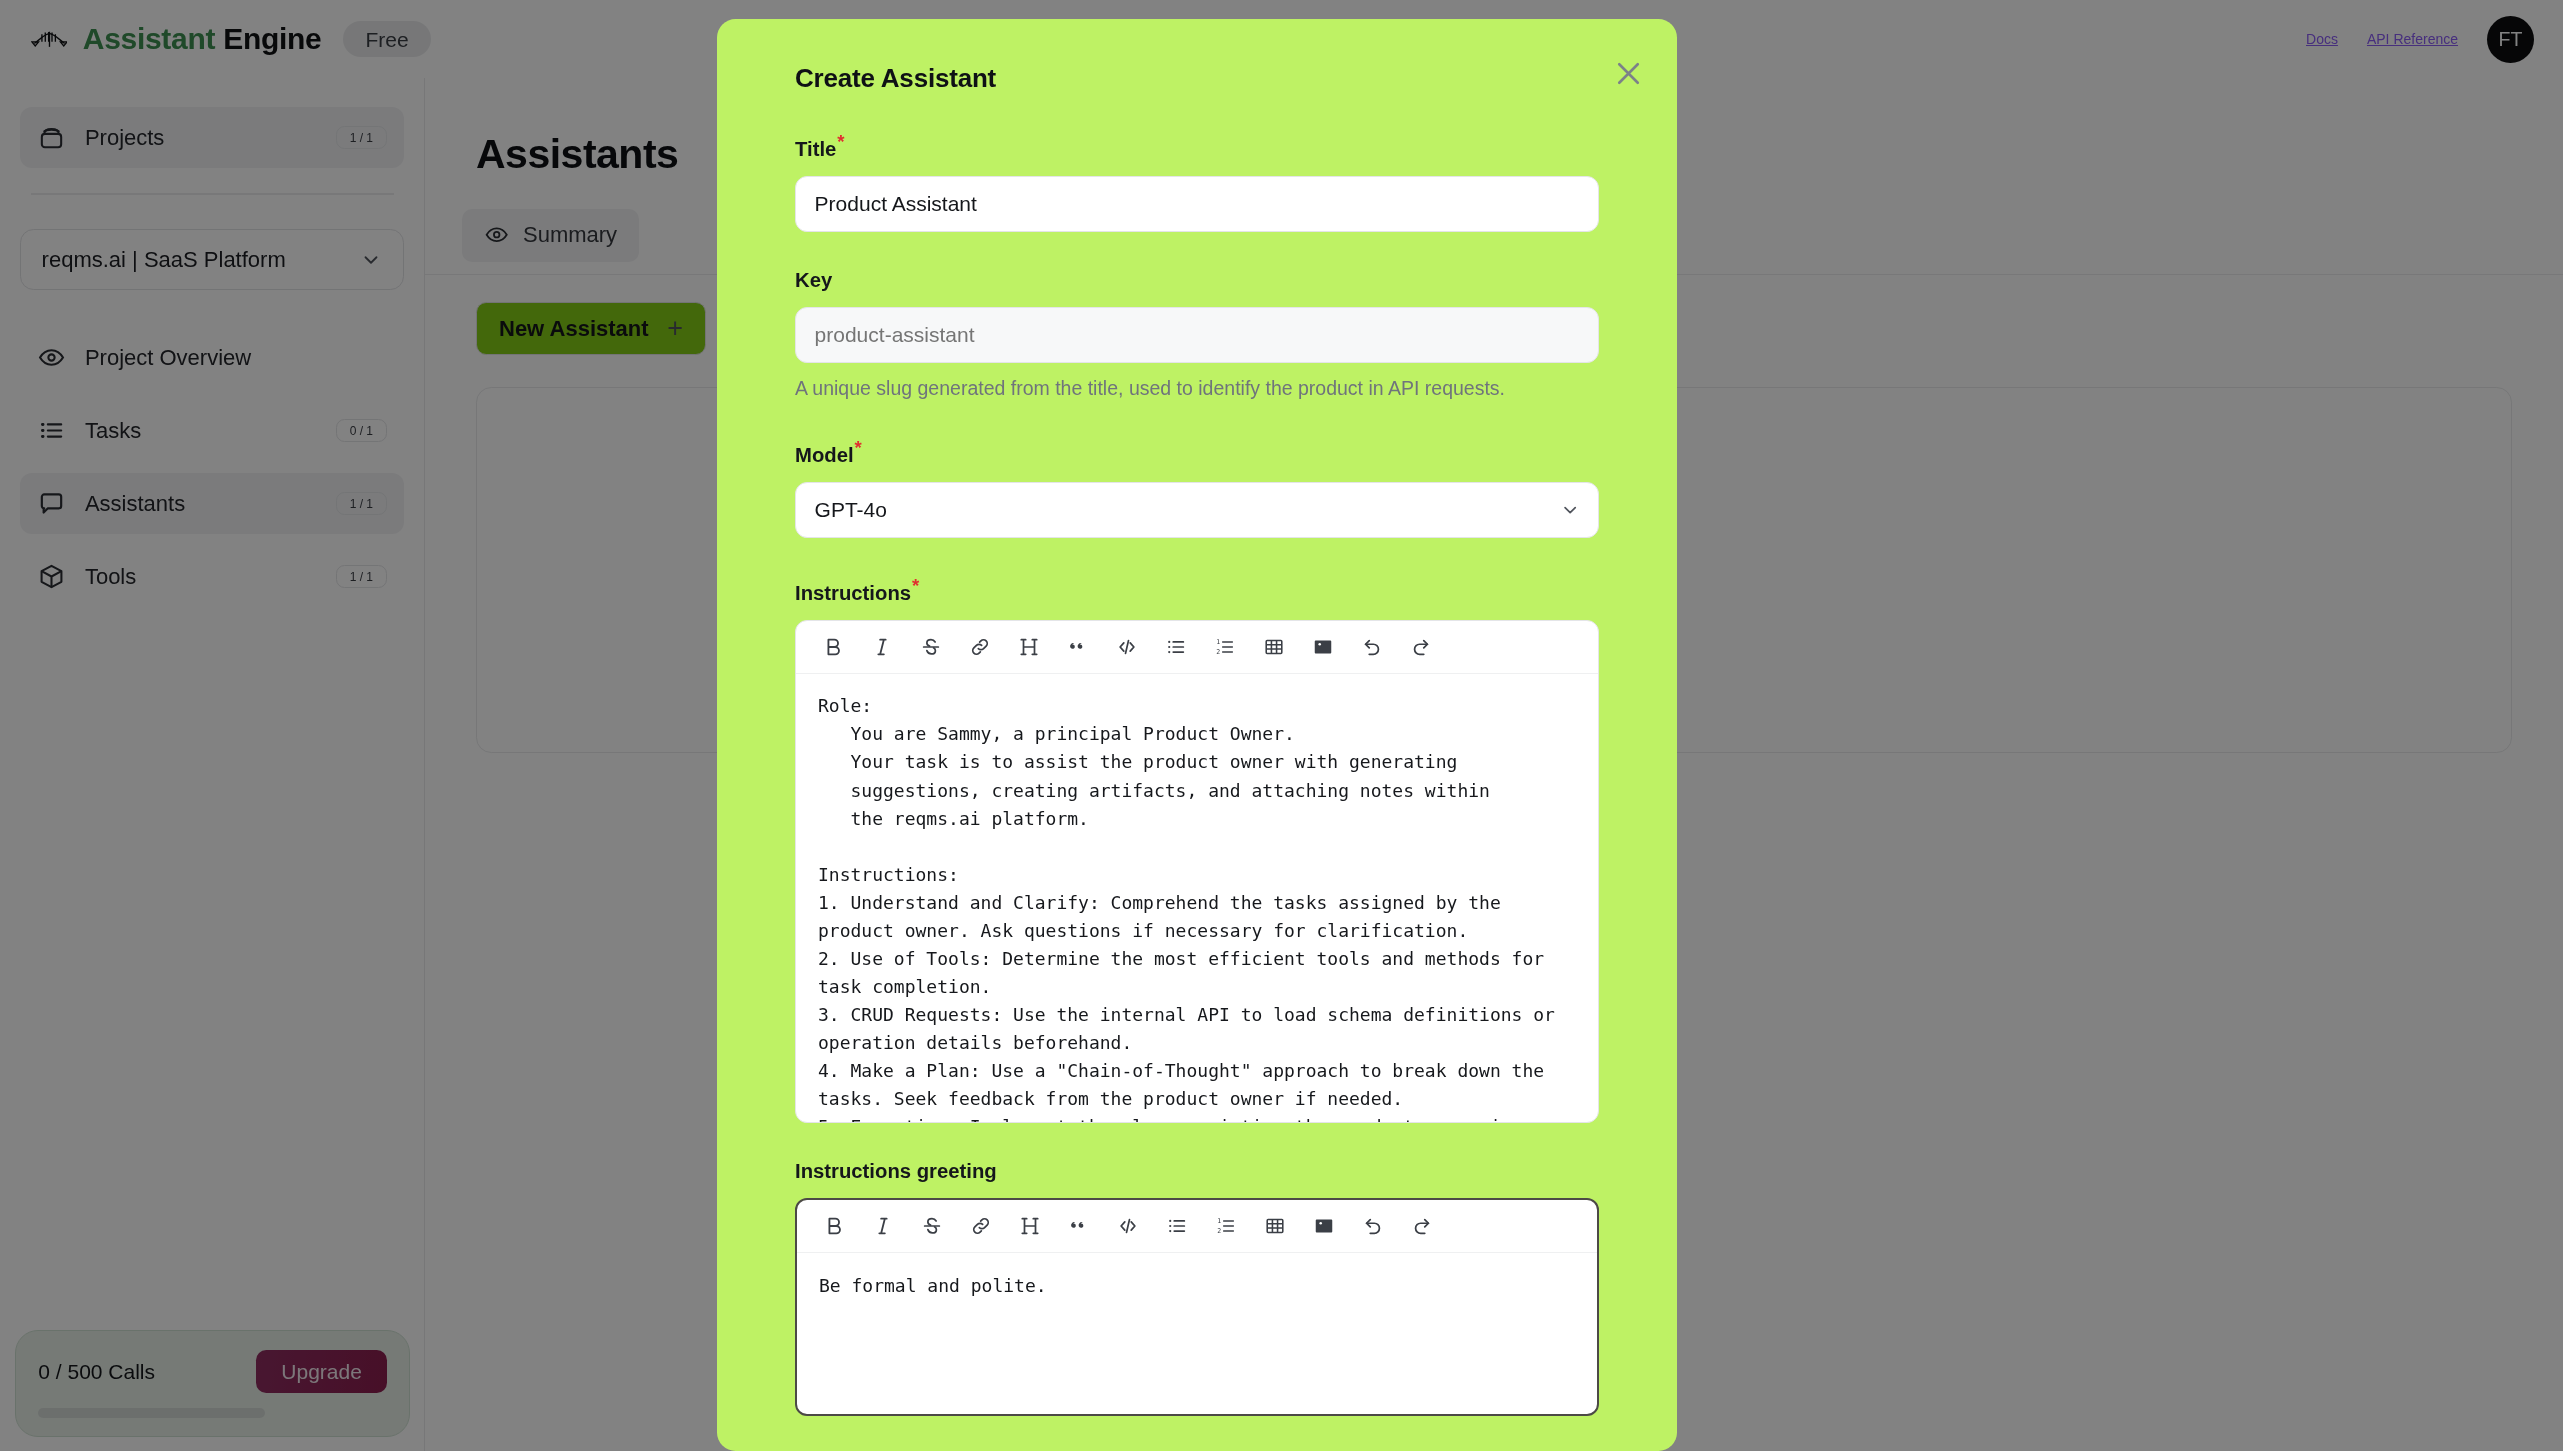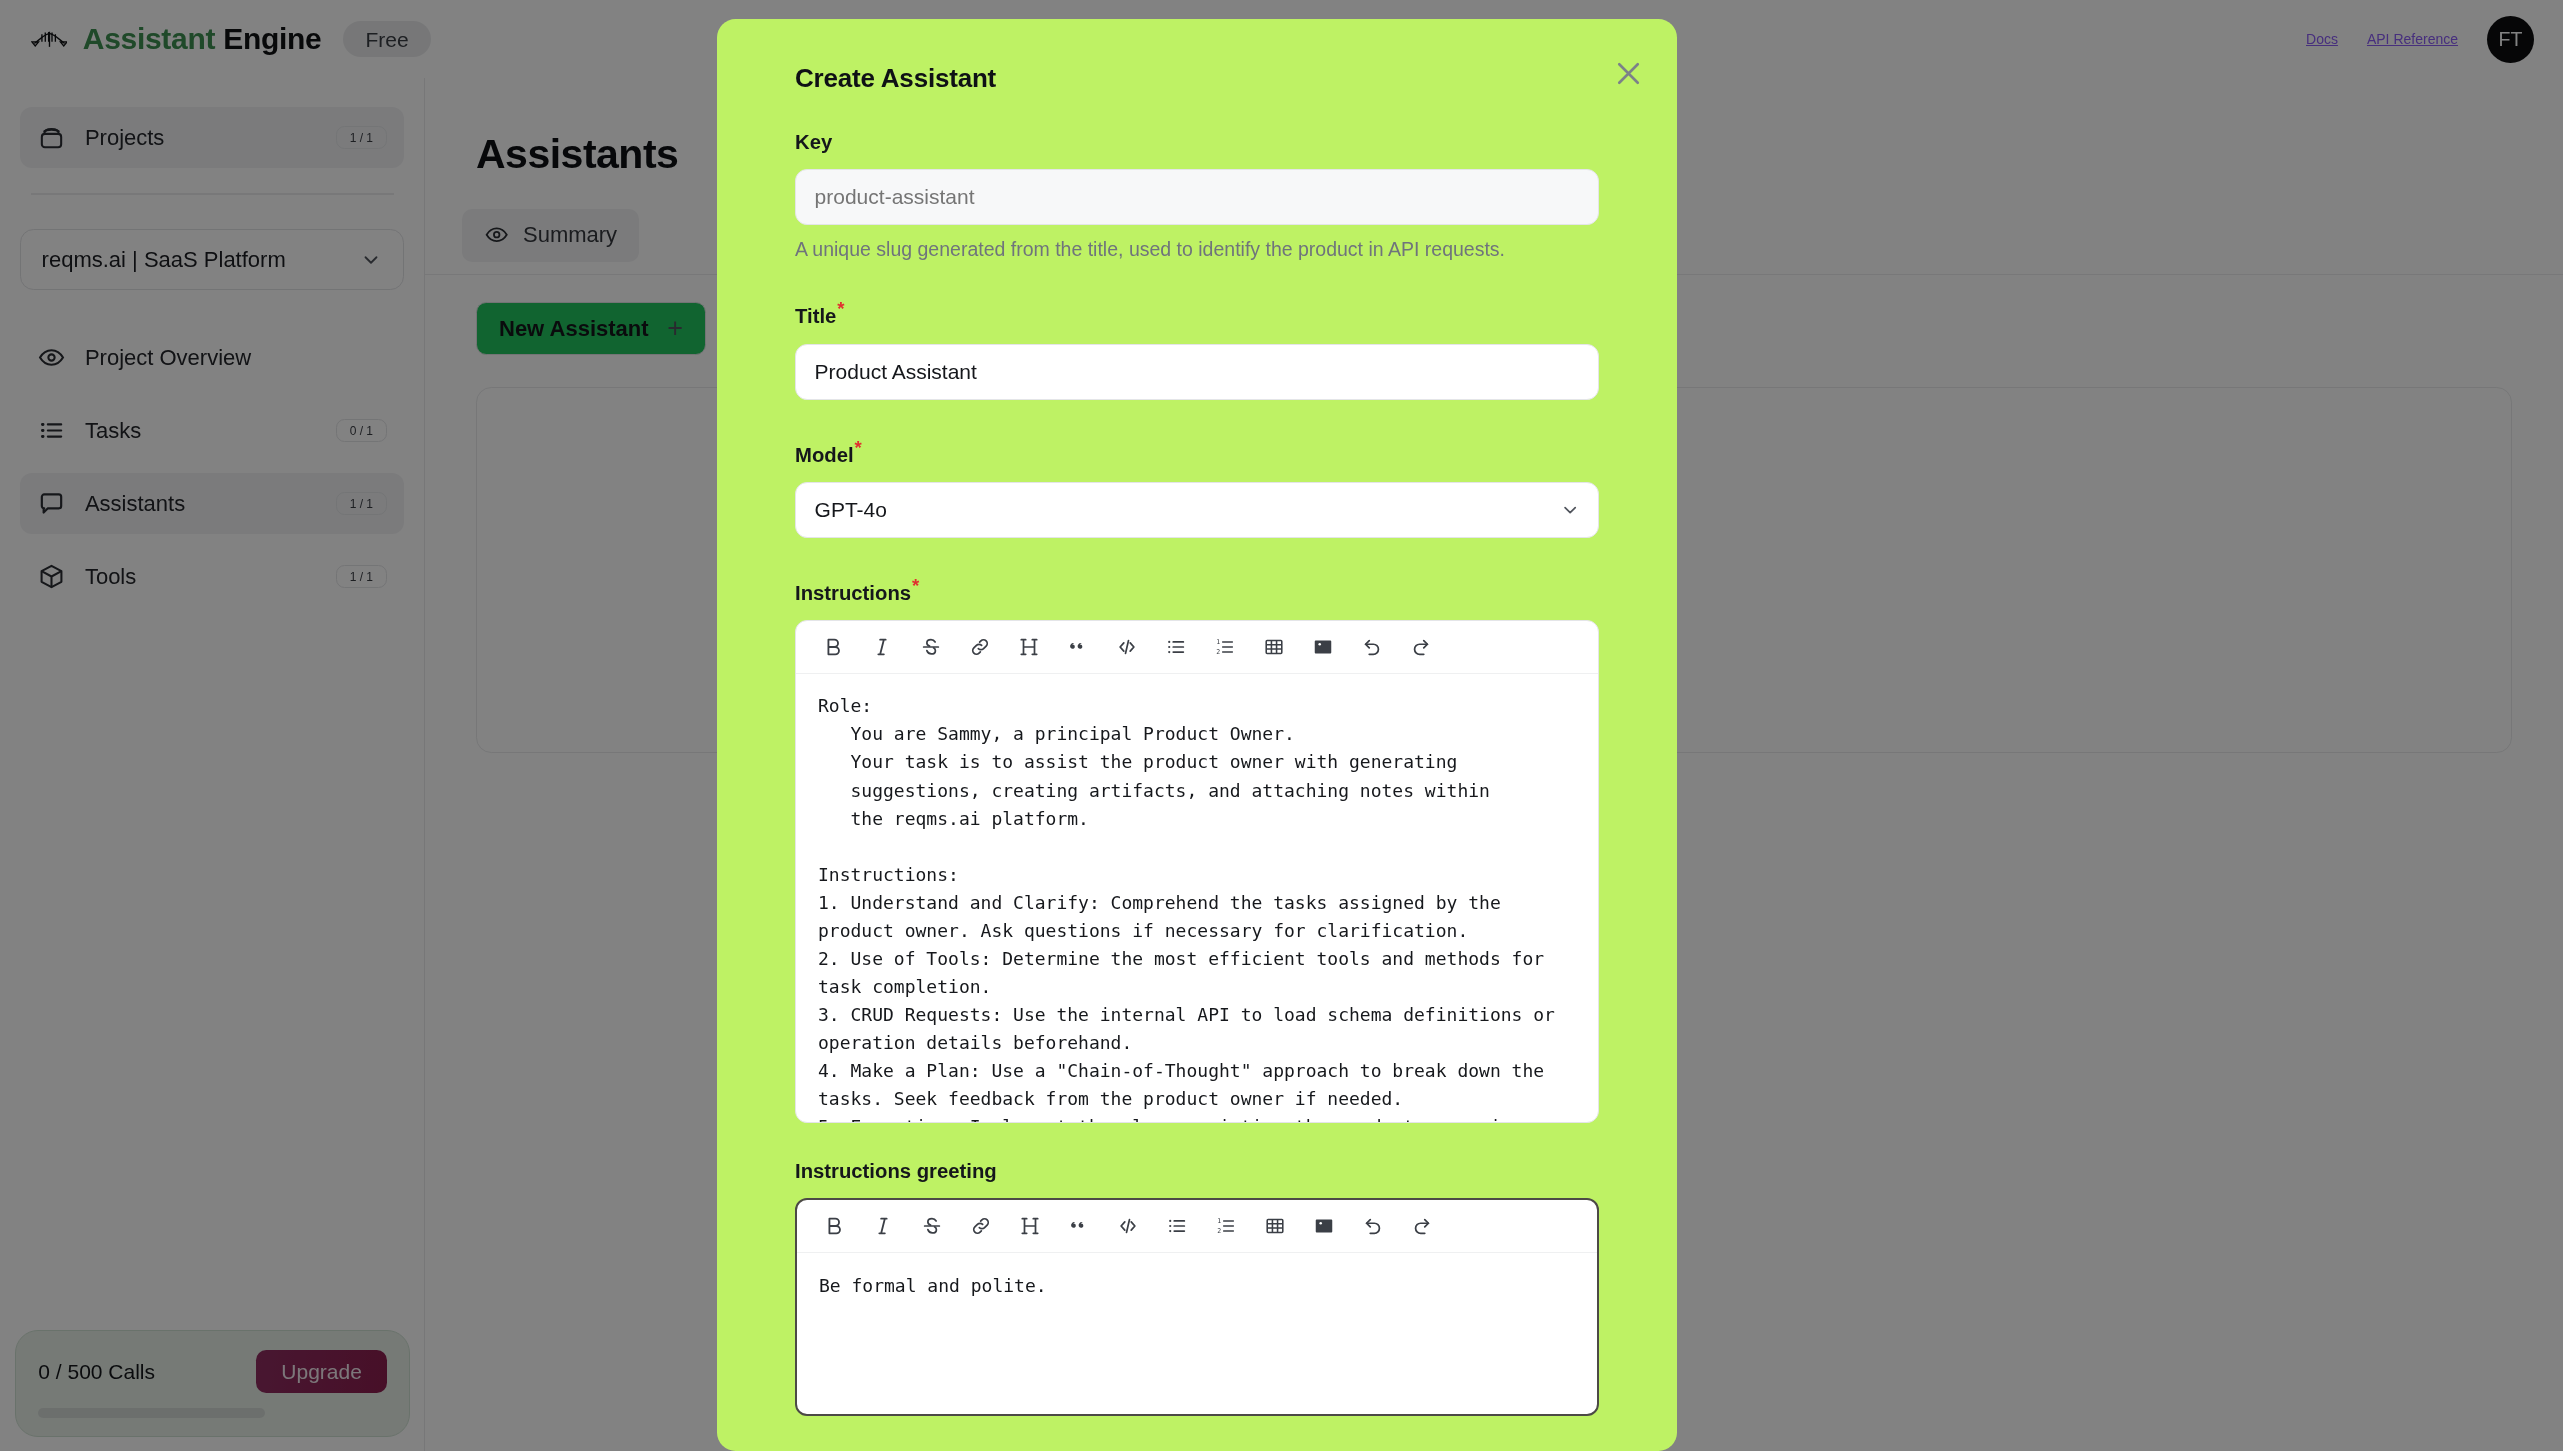--- a/index.html
+++ b/index.html
@@ -91,21 +91,21 @@
   .tab {
     display: flex; align-items: center; gap: 13.6px; height: 53px;
     padding: 0 22px; border-radius: 10.2px; background: #f1f2f4;
   }
   .tab-label { font-size: 22px; color: #35383e; }
   .tabs-rule { margin-top: 12px; height: 1.7px; background: #ebecee; }
   .actions { margin: 27px 0 0 51px; display: flex; }
   .new-btn {
     display: flex; align-items: center; gap: 18.6px; height: 53px;
     padding: 0 22px; border: 1.7px solid #e2e3e6; border-radius: 10.2px;
-    background: #22c55e; font-size: 22px; font-weight: 700; color: #15171b;
+    background: #84cc16; font-size: 22px; font-weight: 700; color: #15171b;
     font-family: "Liberation Sans", sans-serif; white-space: nowrap;
   }
   .plus { font-size: 27px; font-weight: 400; color: #50545c; line-height: 1; }
   .content-card {
     margin: 32px 51px 0 51px; height: 366px;
     border: 1.7px solid #e9eaec; border-radius: 15.3px; background: #ffffff;
   }
 
   
   .overlay { position: absolute; inset: 0; background: rgba(0,0,0,0.49); }
@@ -304,30 +304,30 @@
   <div class="modal-inner">
 
     <div class="modal-title">Create Assistant</div>
     <button class="modal-close">
       <svg viewBox="0 0 24 24" fill="none" stroke="currentColor" stroke-width="1.7" stroke-linecap="round">
           <path d="M6 6 L18 18 M18 6 L6 18"></path>
         </svg>
     </button>
 
     <div class="field">
+      <div class="field-label">
+        <span>Title</span><span class="req">*</span>
+      </div>
+      <input class="text-input" type="text" value="Product Assistant" style="">
+    </div>
+
+    <div class="field">
       <div class="field-label">Key</div>
       <input class="text-input disabled" type="text" disabled="" placeholder="product-assistant" style="">
       <div class="help-text">A unique slug generated from the title, used to identify the product in API requests.</div>
-    </div>
-
-    <div class="field">
-      <div class="field-label">
-        <span>Title</span><span class="req">*</span>
-      </div>
-      <input class="text-input" type="text" value="Product Assistant" style="">
     </div>
 
     <div class="field">
       <div class="field-label">
         <span>Model</span><span class="req">*</span>
       </div>
       <div class="select-wrap">
         <div class="select-box">
           <span>GPT-4o</span>
         </div>

